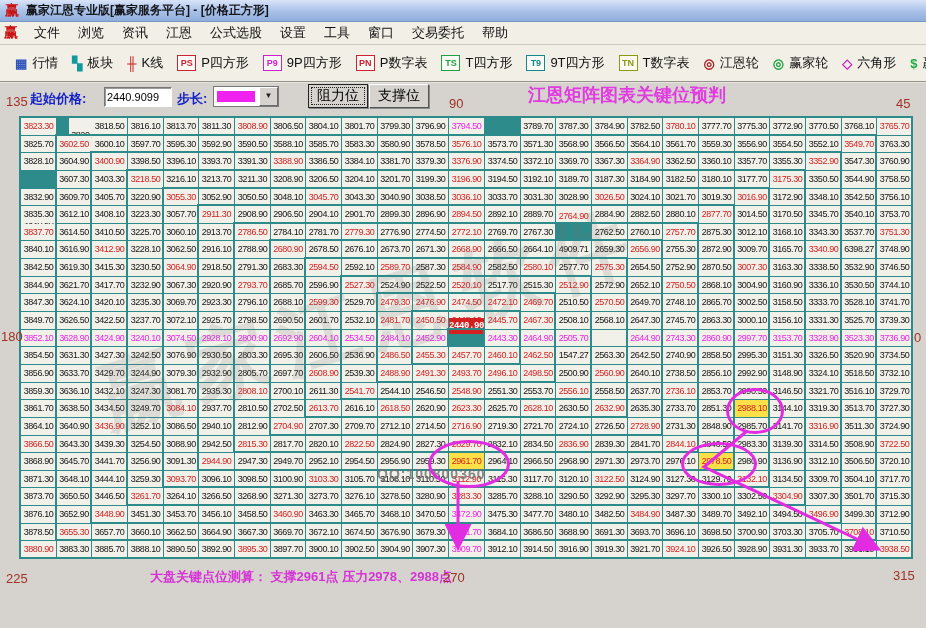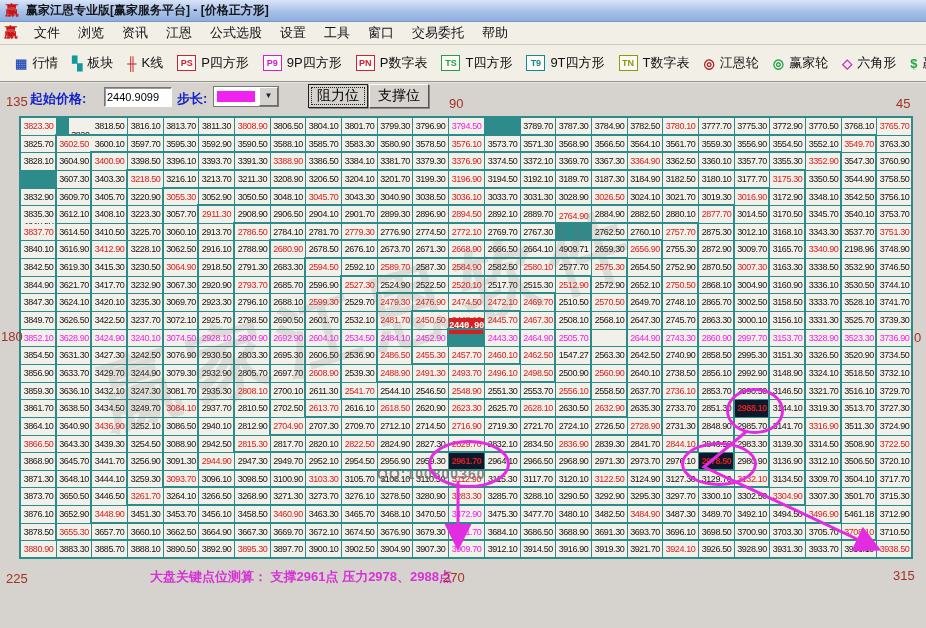--- a/index.html
+++ b/index.html
@@ -49,21 +49,21 @@
   .banner{position:absolute;left:528px;top:0px;font-size:18px;font-weight:bold;color:#e03ce0}
 
   
   .grid-wrap{position:absolute;left:19px;top:116px;width:894px;height:443px;
     background:#2e8b8b;overflow:hidden}
   .cell{position:absolute;display:flex;align-items:center;justify-content:center;
     font-size:9px;letter-spacing:-0.4px;line-height:1;white-space:nowrap;overflow:hidden;
     background:#f1f0e9;color:#141414;z-index:1}
   .cell.cr{color:#d42222}
   .cell.cm{color:#ee22ee}
-  .cell.cy{background:#0f172a;color:#d42222;font-weight:bold}
+  .cell.cy{background:#fde047;color:#d42222;font-weight:normal}
   .cell.cC{background:#d42020;color:#fff;font-weight:bold}
   .ring{position:absolute;border:2px solid #2e8b8b;box-sizing:border-box;z-index:3;pointer-events:none}
   .wm-brand{position:absolute;left:70px;top:150px;z-index:2;font-size:80px;font-weight:bold;
     color:rgba(110,110,110,0.16);transform:rotate(-17deg);letter-spacing:14px;white-space:nowrap;pointer-events:none}
   .wm-qq{position:absolute;left:358px;top:350px;z-index:4;font-size:14px;font-weight:bold;
     color:rgba(110,110,110,0.8);letter-spacing:1px;pointer-events:none}
   .ellipse{position:absolute;border:3px solid #e22ce2;border-radius:50%;z-index:6;pointer-events:none}
   .arrows-svg{position:absolute;left:0;top:0;z-index:7;pointer-events:none}
 
   .footer-note{position:absolute;left:150px;top:568px;font-size:13px;font-weight:bold;color:#d633d6}
@@ -148,20 +148,21 @@
 <div class="controls">
   <span class="ctl-label" style="left:30px;top:7px">起始价格:</span>
   <input class="price-input" type="text" value="2440.9099" style="">
   <span class="ctl-label" style="left:177px;top:7px">步长:</span>
   <div class="step-combo">
     <div class="step-swatch"></div>
     <div class="combo-btn">▼</div>
   </div>
   <button class="push-btn focused" style="left:308px">阻力位</button>
   <button class="push-btn" style="left:369px">支撑位</button>
+  <span class="banner">江恩矩阵图表关键位预判</span>
 </div>
 
 <span class="angle-label" style="left:6px;top:94px">135</span>
 <span class="angle-label" style="left:449px;top:96px">90</span>
 <span class="angle-label" style="left:896px;top:96px">45</span>
 <span class="angle-label" style="left:1px;top:329px">180</span>
 <span class="angle-label" style="left:914px;top:330px">0</span>
 <span class="angle-label" style="left:6px;top:571px">225</span>
 <span class="angle-label" style="left:443px;top:570px">270</span>
 <span class="angle-label" style="left:893px;top:568px">315</span>
@@ -360,21 +361,21 @@
     <div class="cell ck" style="left: 466px; top: 125px; width: 35px; height: 17px;">2666.50</div>
     <div class="cell ck" style="left: 502px; top: 125px; width: 34px; height: 17px;">2664.10</div>
     <div class="cell ck" style="left: 537px; top: 125px; width: 35px; height: 17px;">4909.71</div>
     <div class="cell ck" style="left: 573px; top: 125px; width: 35px; height: 17px;">2659.30</div>
     <div class="cell cr" style="left: 609px; top: 125px; width: 34px; height: 17px;">2656.90</div>
     <div class="cell ck" style="left: 644px; top: 125px; width: 35px; height: 17px;">2755.30</div>
     <div class="cell ck" style="left: 680px; top: 125px; width: 35px; height: 17px;">2872.90</div>
     <div class="cell ck" style="left: 716px; top: 125px; width: 34px; height: 17px;">3009.70</div>
     <div class="cell ck" style="left: 751px; top: 125px; width: 35px; height: 17px;">3165.70</div>
     <div class="cell cr" style="left: 787px; top: 125px; width: 35px; height: 17px;">3340.90</div>
-    <div class="cell ck" style="left: 823px; top: 125px; width: 34px; height: 17px;">2198.96</div>
+    <div class="cell ck" style="left: 823px; top: 125px; width: 34px; height: 17px;">6398.27</div>
     <div class="cell ck" style="left: 858px; top: 125px; width: 35px; height: 17px;">3748.90</div>
     <div class="cell ck" style="left: 2px; top: 143px; width: 35px; height: 17px;">3842.50</div>
     <div class="cell ck" style="left: 38px; top: 143px; width: 34px; height: 17px;">3619.30</div>
     <div class="cell ck" style="left: 73px; top: 143px; width: 35px; height: 17px;">3415.30</div>
     <div class="cell ck" style="left: 109px; top: 143px; width: 35px; height: 17px;">3230.50</div>
     <div class="cell cr" style="left: 145px; top: 143px; width: 34px; height: 17px;">3064.90</div>
     <div class="cell ck" style="left: 180px; top: 143px; width: 35px; height: 17px;">2918.50</div>
     <div class="cell ck" style="left: 216px; top: 143px; width: 35px; height: 17px;">2791.30</div>
     <div class="cell ck" style="left: 252px; top: 143px; width: 34px; height: 17px;">2683.30</div>
     <div class="cell cr" style="left: 287px; top: 143px; width: 35px; height: 17px;">2594.50</div>
@@ -735,21 +736,21 @@
     <div class="cell ck" style="left: 466px; top: 390px; width: 35px; height: 17px;">3475.30</div>
     <div class="cell ck" style="left: 502px; top: 390px; width: 34px; height: 17px;">3477.70</div>
     <div class="cell ck" style="left: 537px; top: 390px; width: 35px; height: 17px;">3480.10</div>
     <div class="cell ck" style="left: 573px; top: 390px; width: 35px; height: 17px;">3482.50</div>
     <div class="cell cr" style="left: 609px; top: 390px; width: 34px; height: 17px;">3484.90</div>
     <div class="cell ck" style="left: 644px; top: 390px; width: 35px; height: 17px;">3487.30</div>
     <div class="cell ck" style="left: 680px; top: 390px; width: 35px; height: 17px;">3489.70</div>
     <div class="cell ck" style="left: 716px; top: 390px; width: 34px; height: 17px;">3492.10</div>
     <div class="cell ck" style="left: 751px; top: 390px; width: 35px; height: 17px;">3494.50</div>
     <div class="cell cr" style="left: 787px; top: 390px; width: 35px; height: 17px;">3496.90</div>
-    <div class="cell ck" style="left: 823px; top: 390px; width: 34px; height: 17px;">5461.18</div>
+    <div class="cell ck" style="left: 823px; top: 390px; width: 34px; height: 17px;">3499.30</div>
     <div class="cell ck" style="left: 858px; top: 390px; width: 35px; height: 17px;">3712.90</div>
     <div class="cell ck" style="left: 2px; top: 408px; width: 35px; height: 16px;">3878.50</div>
     <div class="cell cr" style="left: 38px; top: 408px; width: 34px; height: 16px;">3655.30</div>
     <div class="cell ck" style="left: 73px; top: 408px; width: 35px; height: 16px;">3657.70</div>
     <div class="cell ck" style="left: 109px; top: 408px; width: 35px; height: 16px;">3660.10</div>
     <div class="cell ck" style="left: 145px; top: 408px; width: 34px; height: 16px;">3662.50</div>
     <div class="cell ck" style="left: 180px; top: 408px; width: 35px; height: 16px;">3664.90</div>
     <div class="cell ck" style="left: 216px; top: 408px; width: 35px; height: 16px;">3667.30</div>
     <div class="cell ck" style="left: 252px; top: 408px; width: 34px; height: 16px;">3669.70</div>
     <div class="cell ck" style="left: 287px; top: 408px; width: 35px; height: 16px;">3672.10</div>

